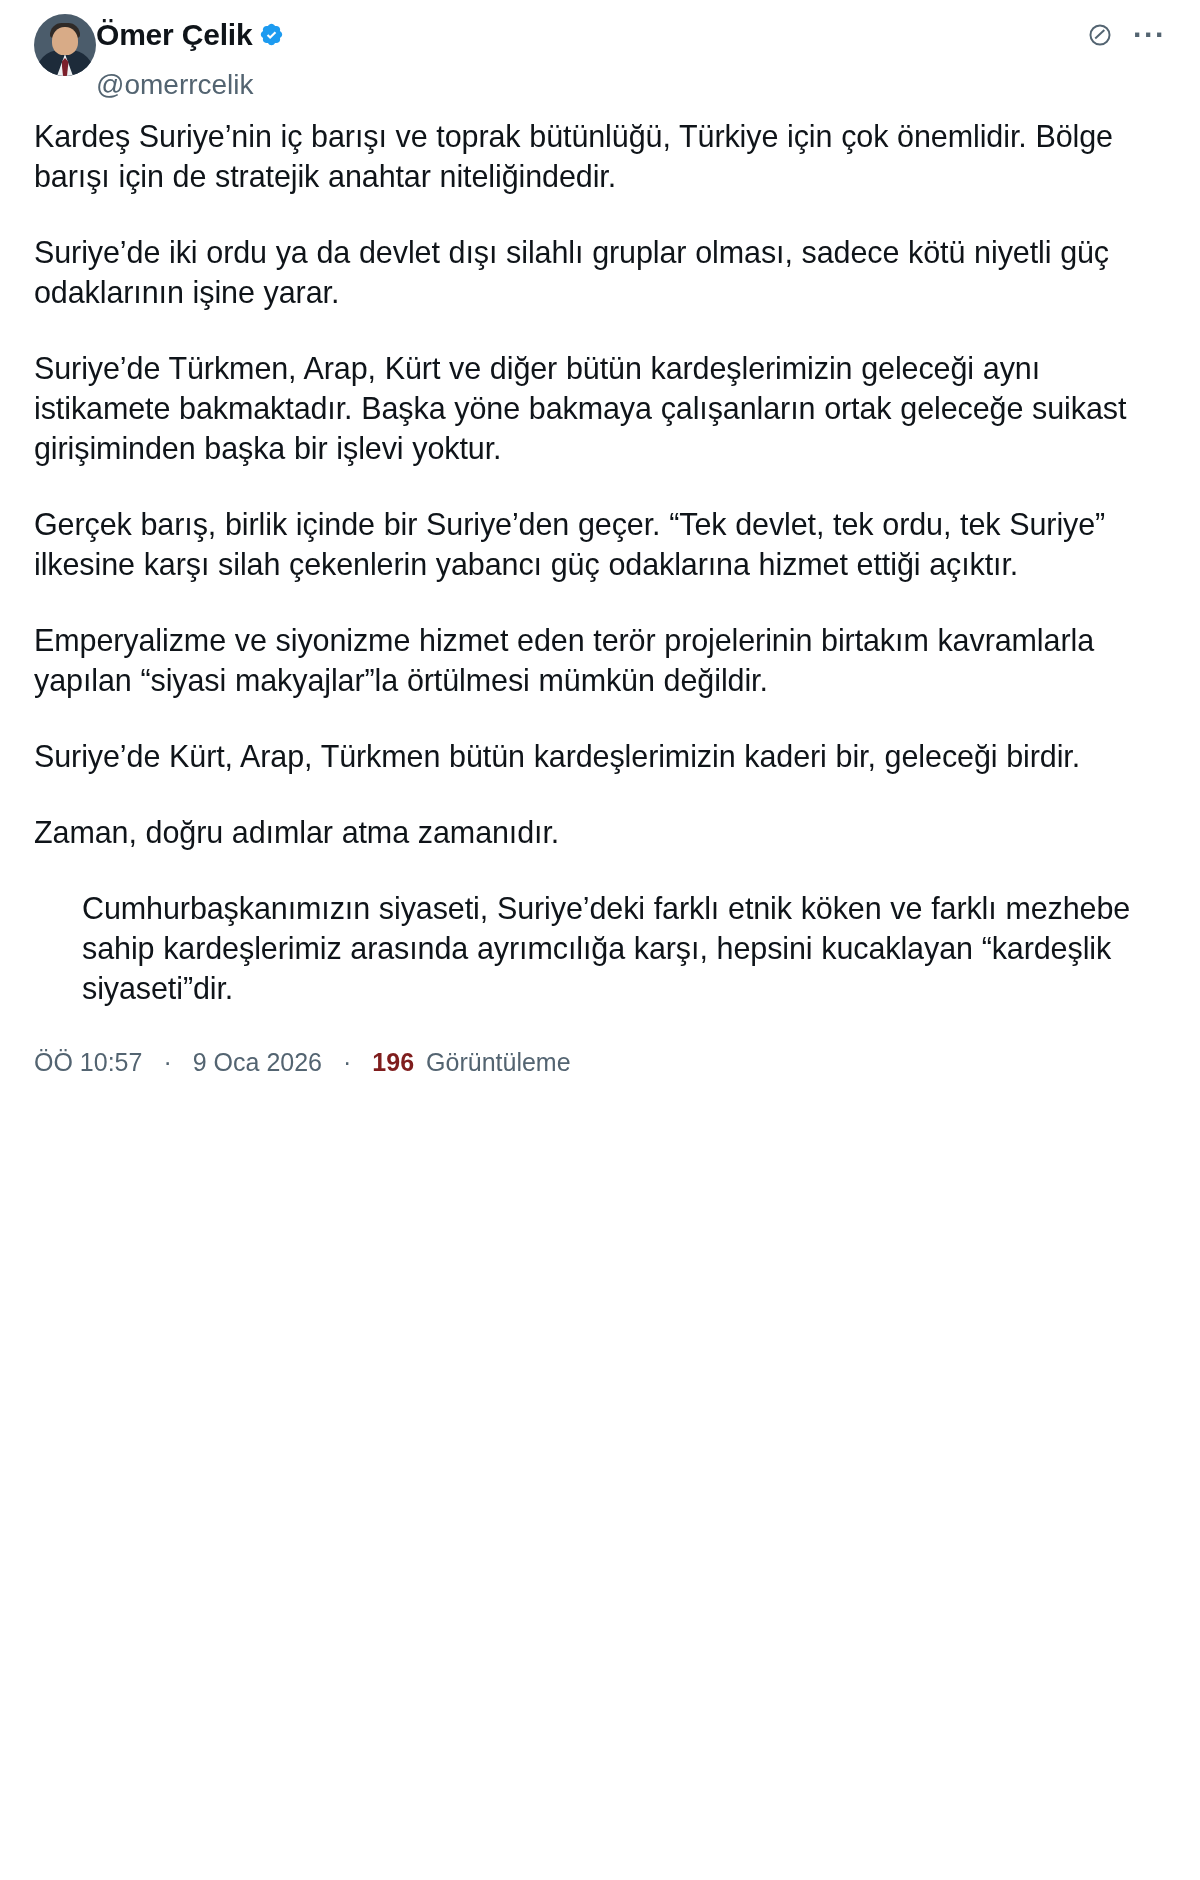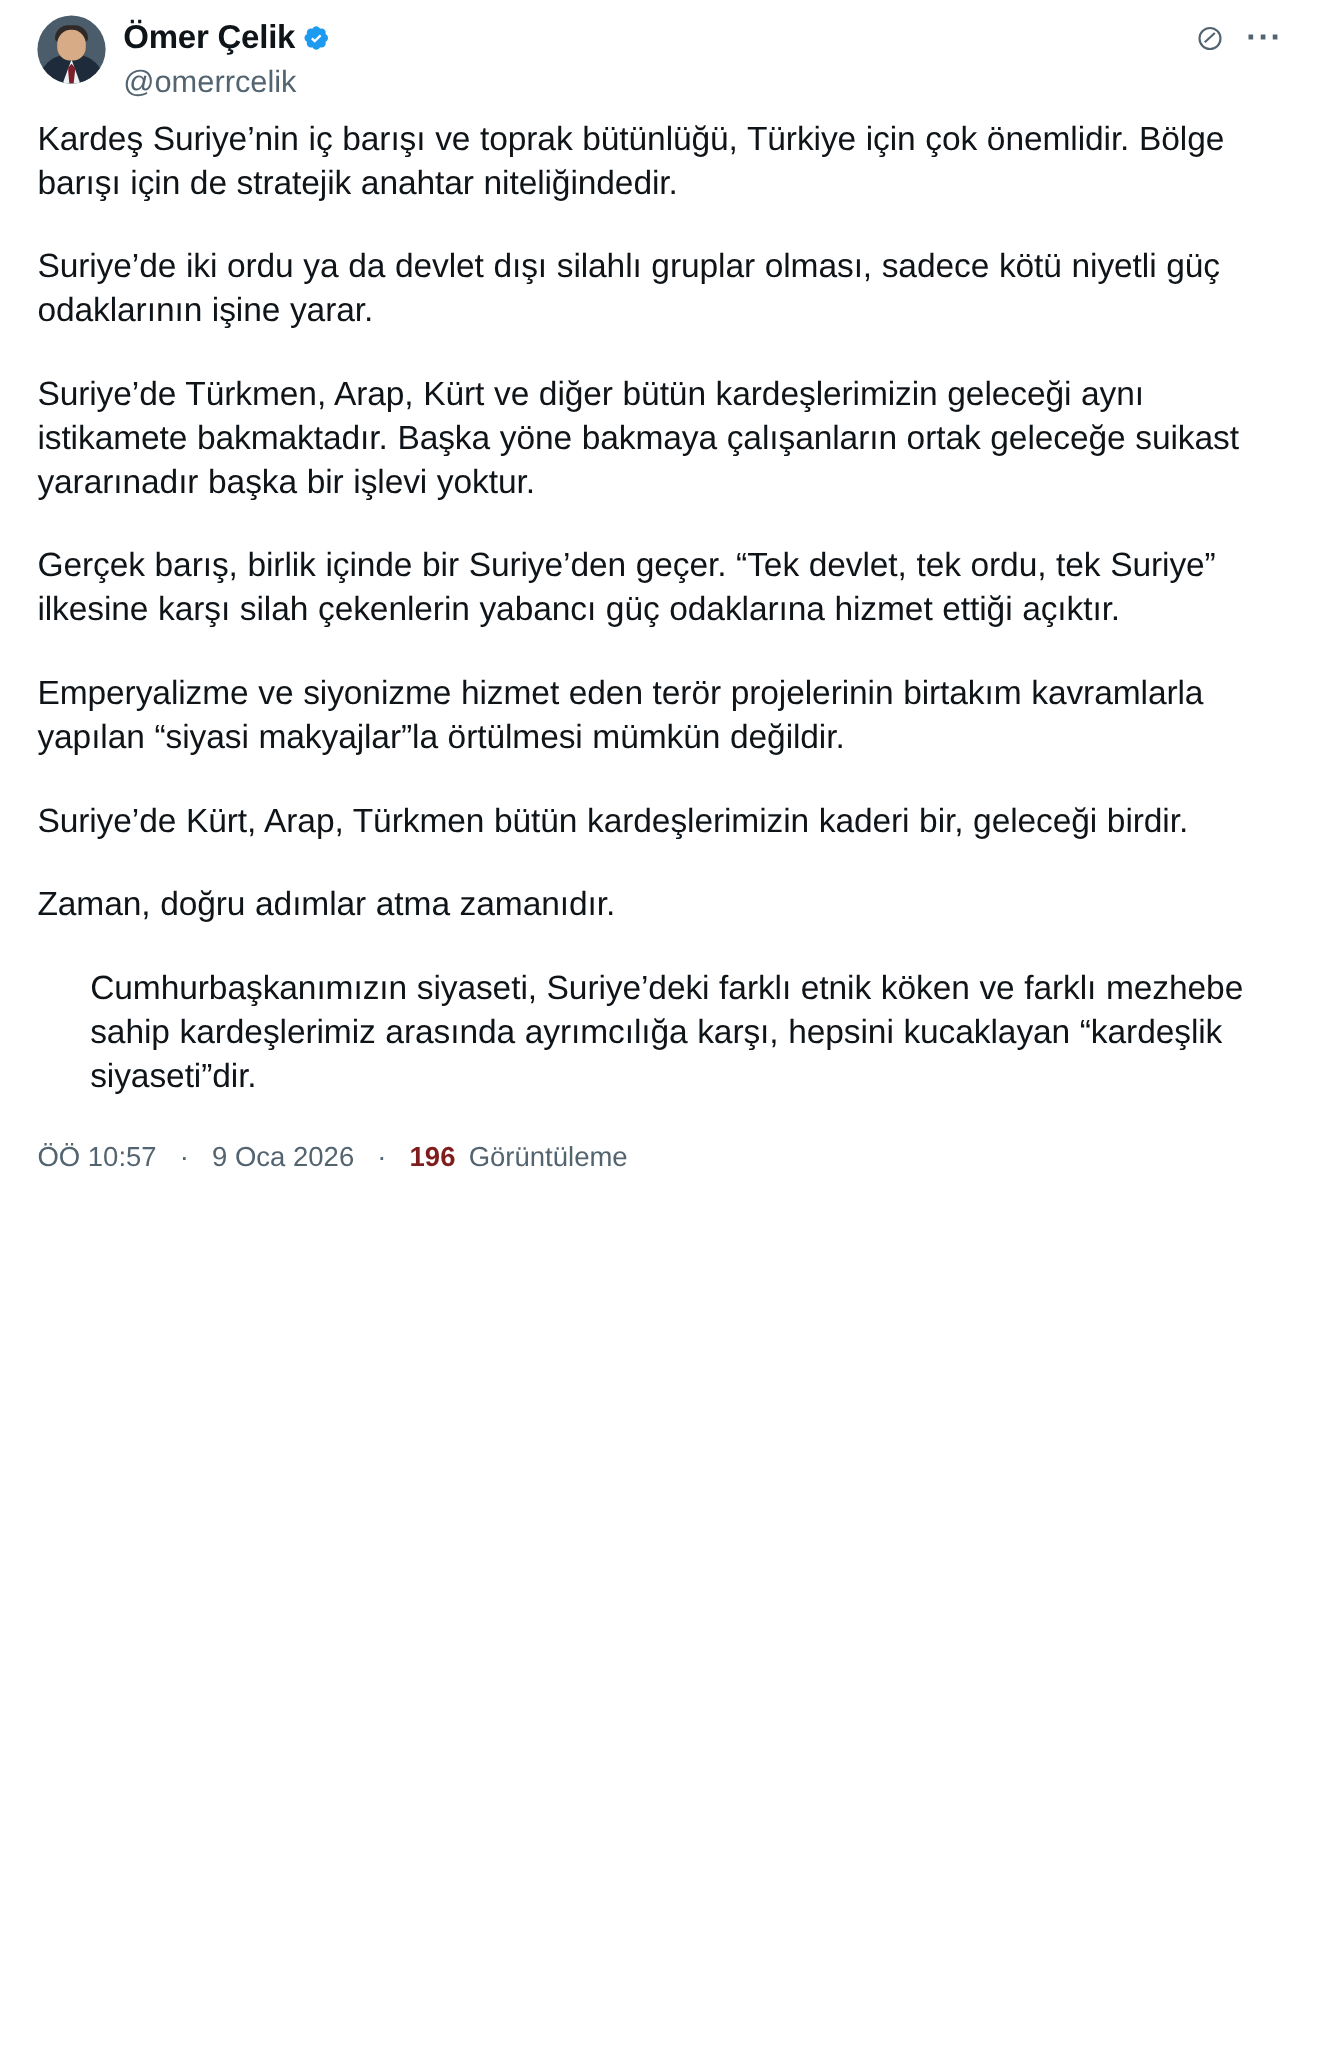--- a/index.html
+++ b/index.html
@@ -18,21 +18,21 @@
   .tweet {
     width: 1200px;
     box-sizing: border-box;
     padding: 14px 34px 0 34px;
   }
 
   
   .tweet-header {
     display: flex;
     align-items: flex-start;
-    gap: 16px;
+    gap: 0;
     padding-bottom: 6px;
   }
   .avatar {
     width: 62px;
     height: 62px;
     border-radius: 50%;
     flex: 0 0 62px;
     overflow: hidden;
     background: #4b5c6b;
     position: relative;
@@ -108,21 +108,21 @@
   }
   .verified {
     width: 25px;
     height: 25px;
     display: inline-block;
     flex: 0 0 25px;
   }
   .handle {
     font-size: 28px;
     color: #536471;
-    margin-top: 3px;
+    margin-top: 13px;
   }
 
   .header-actions {
     margin-left: auto;
     display: flex;
     align-items: center;
     gap: 20px;
     padding-top: 8px;
   }
   .icon-btn {
@@ -214,21 +214,21 @@
           <path fill="none" stroke="#536471" stroke-width="1.8" d="M7.6 15.2L16 7.4"></path>
         </svg>
       </span>
       <span class="icon-btn more-icon">···</span>
     </div>
   </div>
 
   <div class="tweet-body">
     <p>Kardeş Suriye’nin iç barışı ve toprak bütünlüğü, Türkiye için çok önemlidir. Bölge barışı için de stratejik anahtar niteliğindedir.</p>
     <p>Suriye’de iki ordu ya da devlet dışı silahlı gruplar olması, sadece kötü niyetli güç odaklarının işine yarar.</p>
-    <p>Suriye’de Türkmen, Arap, Kürt ve diğer bütün kardeşlerimizin geleceği aynı istikamete bakmaktadır. Başka yöne bakmaya çalışanların ortak geleceğe suikast yararınadır başka bir işlevi yoktur.</p>
+    <p>Suriye’de Türkmen, Arap, Kürt ve diğer bütün kardeşlerimizin geleceği aynı istikamete bakmaktadır. Başka yöne bakmaya çalışanların ortak geleceğe suikast girişiminden başka bir işlevi yoktur.</p>
     <p>Gerçek barış, birlik içinde bir Suriye’den geçer. “Tek devlet, tek ordu, tek Suriye” ilkesine karşı silah çekenlerin yabancı güç odaklarına hizmet ettiği açıktır.</p>
     <p>Emperyalizme ve siyonizme hizmet eden terör projelerinin birtakım kavramlarla yapılan “siyasi makyajlar”la örtülmesi mümkün değildir.</p>
     <p>Suriye’de Kürt, Arap, Türkmen bütün kardeşlerimizin kaderi bir, geleceği birdir.</p>
     <p>Zaman, doğru adımlar atma zamanıdır.</p>
     <p>Cumhurbaşkanımızın siyaseti, Suriye’deki farklı etnik köken ve farklı mezhebe sahip kardeşlerimiz arasında ayrımcılığa karşı, hepsini kucaklayan “kardeşlik siyaseti”dir.</p>
   </div>
 
   <div class="tweet-footer">
     <span>ÖÖ 10:57</span>
     <span class="sep">·</span>

